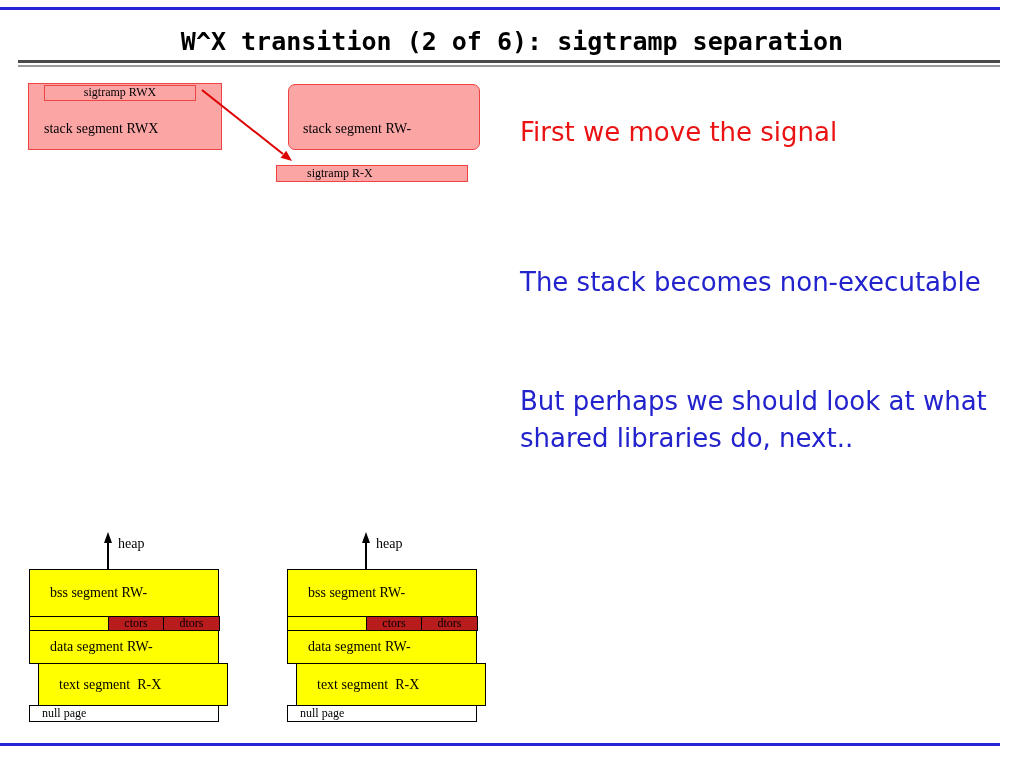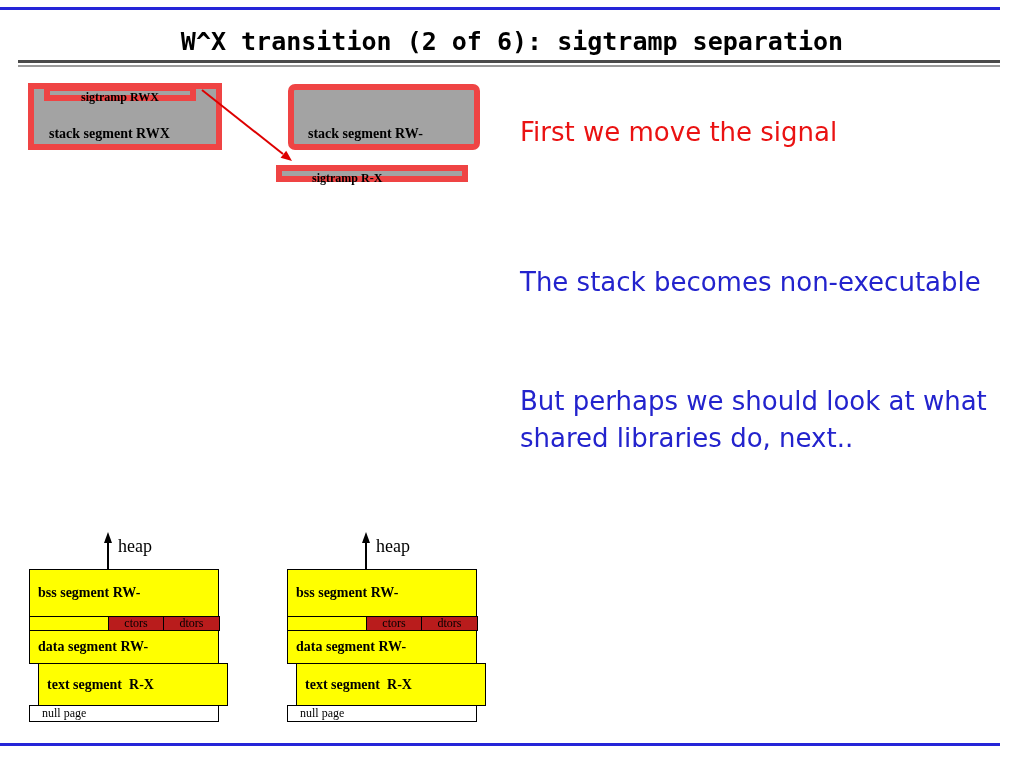--- a/index.html
+++ b/index.html
@@ -9,21 +9,21 @@
   .hline{position:absolute;left:0;width:1024px;height:3px;background:#2525d8;}
   .hline.top{top:7px;}
   .hline.bottom{top:743px;}
 
   .title{position:absolute;top:27px;left:0;width:1024px;text-align:center;
          font-family:"DejaVu Sans Mono",monospace;font-weight:bold;font-size:25px;}
 
   .rule{position:absolute;left:18px;top:60px;width:988px;height:2px;
         border-top:3px solid #4a4a4a;border-bottom:2px solid #9a9a9a;}
 
-  .ybox{position:absolute;background:#a3a3a3;border:6px solid #ef4444;box-sizing:border-box;font-weight:bold;}
+  .ybox{position:absolute;background:#fca5a5;border:1px solid #ef4444;box-sizing:border-box;}
   .seg-label{font-size:14px;color:#000;white-space:pre;}
   .small-label{font-size:12px;white-space:pre;}
 
   
   .stack1{left:28px;top:83px;width:194px;height:67px;}
   .sigtramp1{left:44px;top:85px;width:152px;height:16px;text-align:center;line-height:13px;}
   .stack1-label{position:absolute;left:15px;top:37px;}
 
   
   .stack2{left:288px;top:84px;width:192px;height:66px;border-radius:7px;}
@@ -36,26 +36,26 @@
   .note{position:absolute;left:520px;font-family:"DejaVu Sans",sans-serif;font-size:26px;}
   .note-red{top:114px;line-height:36px;color:#ea1212;}
   .note-blue1{top:265px;line-height:34px;color:#2323cd;}
   .note-blue2{top:383px;line-height:37px;color:#2323cd;}
 
   
   .mem{position:absolute;top:531px;width:192px;height:200px;}
   .mem1{left:29px;}
   .mem2{left:287px;}
   .heap-svg{position:absolute;left:71px;top:0;width:16px;height:40px;}
-  .heap-label{position:absolute;left:89px;top:5px;font-size:18px;}
+  .heap-label{position:absolute;left:89px;top:5px;font-size:14px;}
   .col{position:absolute;left:0;top:38px;width:190px;}
   .box{position:relative;width:190px;background:#ffff00;border:1px solid #000;
        box-sizing:border-box;margin-top:-1px;display:flex;align-items:center;}
   .box.first{margin-top:0;}
-  .box .seg-label{padding-left:8px;font-weight:bold;}
+  .box .seg-label{padding-left:20px;}
   .bss{height:48px;}
   .strip{height:15px;display:block;}
   .cell{position:absolute;top:-1px;height:15px;border:1px solid #000;box-sizing:border-box;
         background:#b91c1c;font-size:12px;text-align:center;line-height:12px;}
   .ctors{left:78px;width:56px;}
   .dtors{left:133px;width:57px;}
   .data{height:34px;}
   .textseg{height:43px;margin-left:9px;}
   .nullpage{height:17px;background:#ffffff;}
   .nullpage .small-label{padding-left:12px;}

